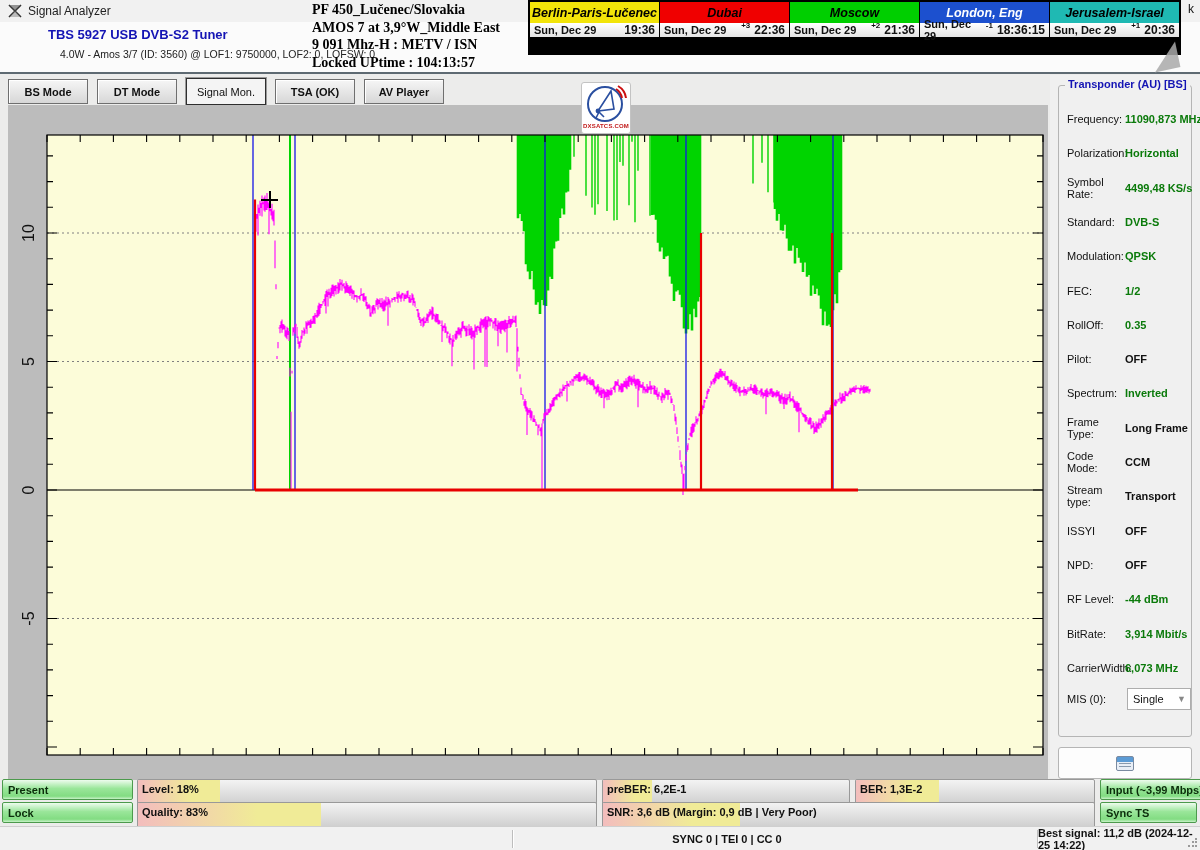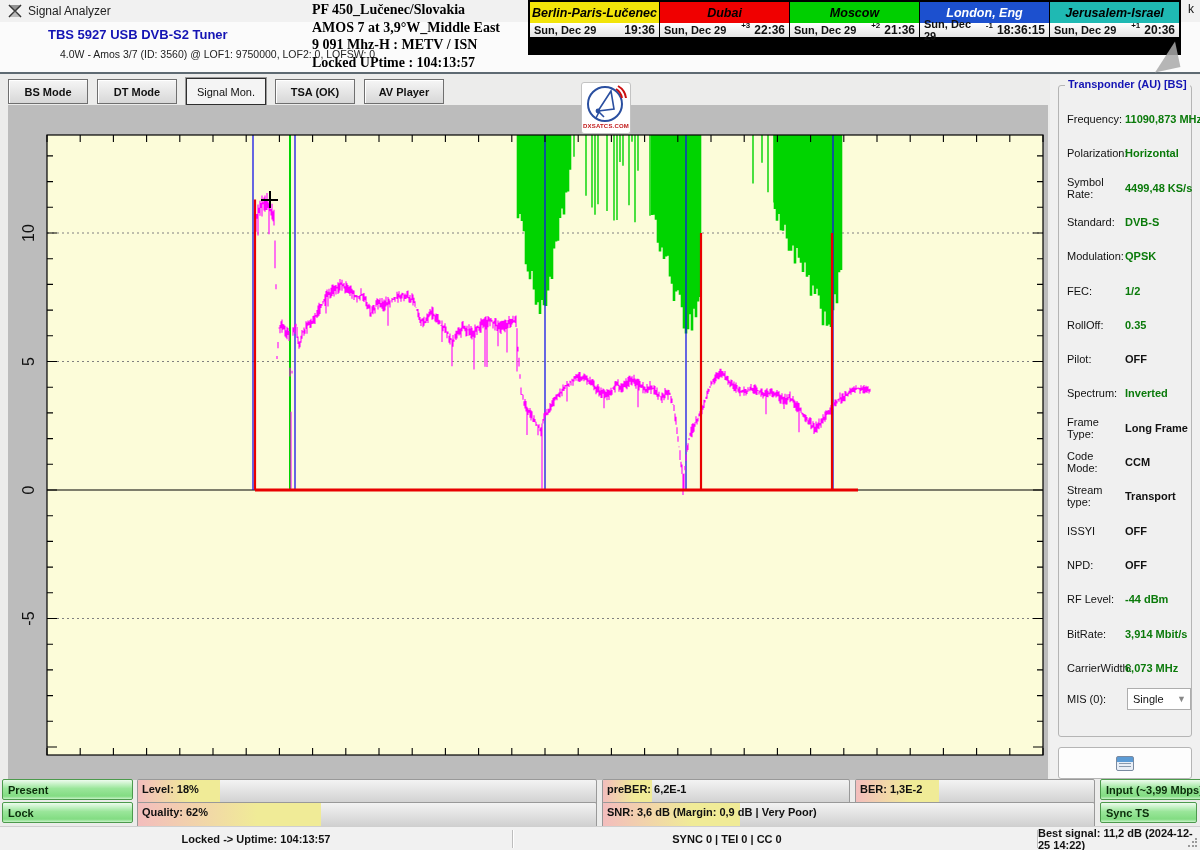--- a/index.html
+++ b/index.html
@@ -311,38 +311,37 @@
 
 <div class="abs gbtn" style="left:2px;top:779px;width:131px;">Present</div>
 <div class="abs gbtn" style="left:2px;top:802px;width:131px;">Lock</div>
 
 <div class="bar" style="left:137px;top:779px;width:460px;">
   <div class="barfill" id="fill-level" style="width: 18%;"></div>
   <div class="barlabel">Level: 18%</div>
 </div>
 <div class="bar" style="left:137px;top:802px;width:460px;">
   <div class="barfill" id="fill-quality" style="width: 40%;"></div>
-  <div class="barlabel">Quality: 62%</div>
+  <div class="barlabel">Quality: 83%</div>
 </div>
 <div class="bar" style="left:602px;top:779px;width:248px;">
   <div class="barfill" id="fill-preber" style="width: 20%;"></div>
   <div class="barlabel">preBER: 6,2E-1</div>
 </div>
 <div class="bar" style="left:855px;top:779px;width:240px;">
   <div class="barfill" id="fill-ber" style="width: 35%;"></div>
   <div class="barlabel">BER: 1,3E-2</div>
 </div>
 <div class="bar" style="left:602px;top:802px;width:493px;">
   <div class="barfill" id="fill-snr" style="width: 28%;"></div>
   <div class="barlabel">SNR: 3,6 dB (Margin: 0,9 dB | Very Poor)</div>
 </div>
 
 <div class="abs gbtn" style="left:1100px;top:779px;width:116px;">Input (~3,99 Mbps)</div>
 <div class="abs gbtn" style="left:1100px;top:802px;width:97px;">Sync TS</div>
 
 <div class="abs statusbar">
-  <div class="scell" style="left:0;width:512px;">Locked -&gt; Uptime: 104:13:57</div>
   <div class="ssep" style="left:512px;"></div>
   <div class="scell" style="left:513px;width:428px;">SYNC 0 | TEI 0 | CC 0</div>
   <div class="ssep" style="left:1037px;"></div>
   <div class="scell" style="left:1038px;width:162px;">Best signal: 11,2 dB (2024-12-25 14:22)</div>
 </div>
 <div class="grip"></div>
 
 </body></html>

